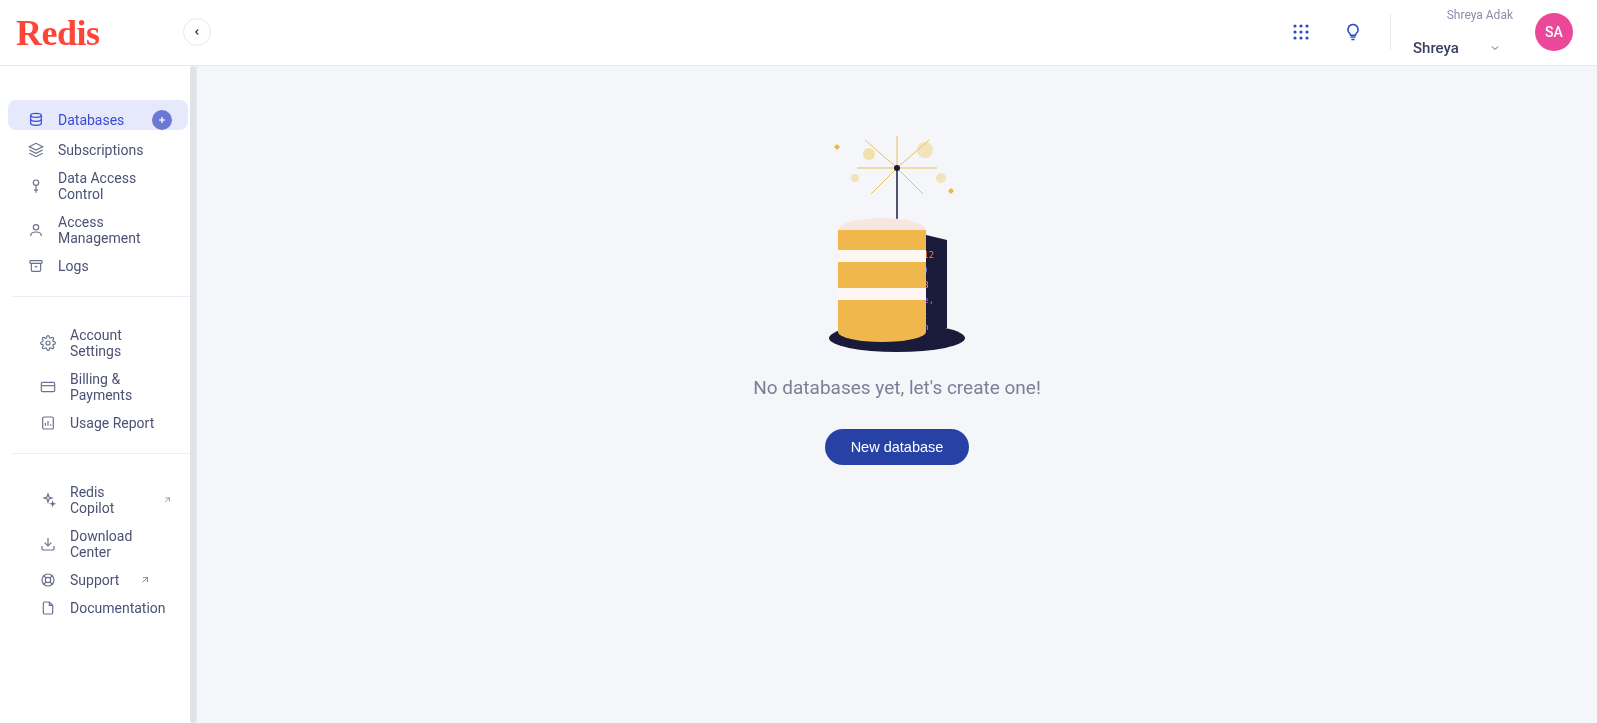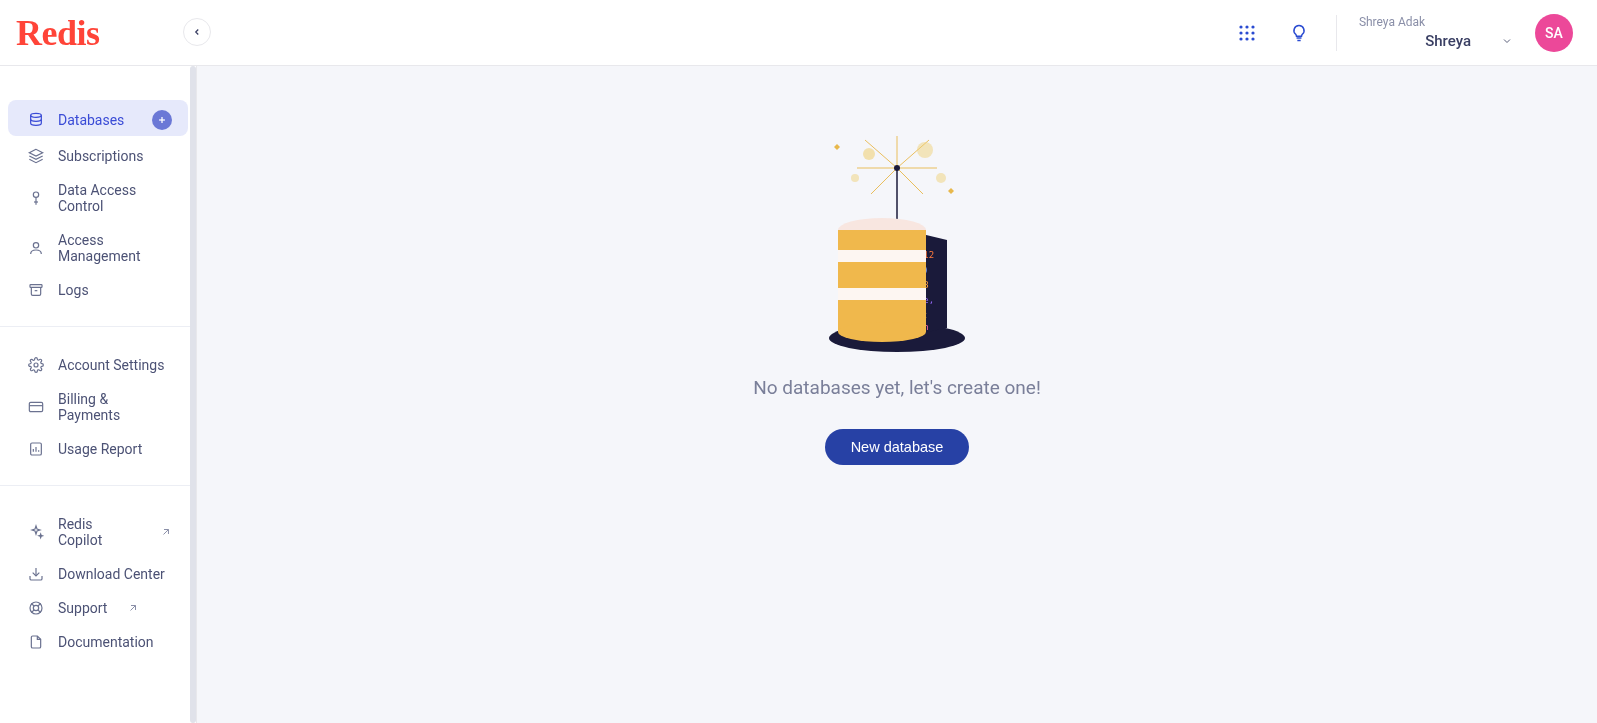--- a/index.html
+++ b/index.html
@@ -54,21 +54,21 @@
   .icon-btn {
     width:30px; height:30px;
     display:flex; align-items:center; justify-content:center;
     cursor:pointer;
     color:#2a4bd1;
   }
   .divider-v {
     width:1px; height:36px; background:#e8e8ec;
   }
   .user-block {
-    display:flex; flex-direction:row;
+    display:flex; flex-direction:column;
     min-width: 100px;
     cursor:pointer;
   }
   .user-name-sm { font-size:12px; color:#8a8fa8; line-height:1.2; }
   .user-row { display:flex; align-items:center; gap:30px;margin-top:17px; }
   .user-account { font-size:15px; color:#3a3f63; font-weight:500; }
   .chevron-down { width:12px; height:12px; stroke:#5a5f7a; }
   .avatar {
     width:38px; height:38px; border-radius:50%;
     background:#ec4899; color:#fff;
@@ -86,26 +86,26 @@
     background:#fff;
     border-right: 1px solid #e8e8ec;
     position: relative;
     padding-top: 34px;
   }
   .sidebar-scroll-ind {
     position:absolute; right:0; top:0; width:6px; height:100%;
     background:#e0e2ea; border-radius:3px;
   }
   .nav-section { padding: 0 0 18px 0; }
-  .nav-section + .nav-section { border-top:1px solid #eceef4; margin-top: 2px; padding-top: 20px; }
+  .nav-section + .nav-section { border-top:1px solid #eceef4; margin-top: 2px; padding-top: 20px; margin-left: 12px; }
   .nav-section.tight { padding-top: 20px; }
   .nav-item {
     display:flex; align-items:center;
     gap:14px;
-    padding: 10px 16px 6px 20px;
+    padding: 10px 16px 0 20px;
     margin: 0 8px 2px 8px;
     border-radius: 8px;
     font-size:14px;
     color:#4c5275;
     cursor:pointer;
     position:relative;
   }
   .nav-item.active {
     background:#e6e9fb;
     color:#3a4bd6;

